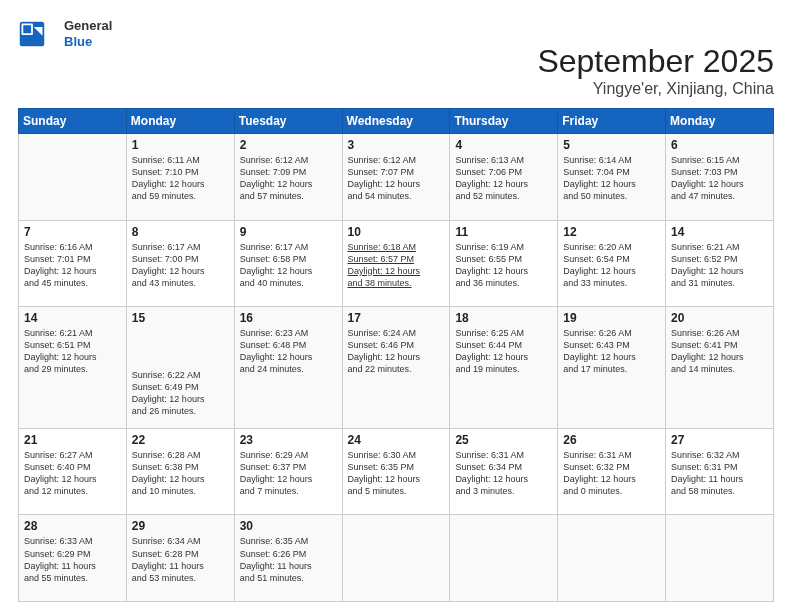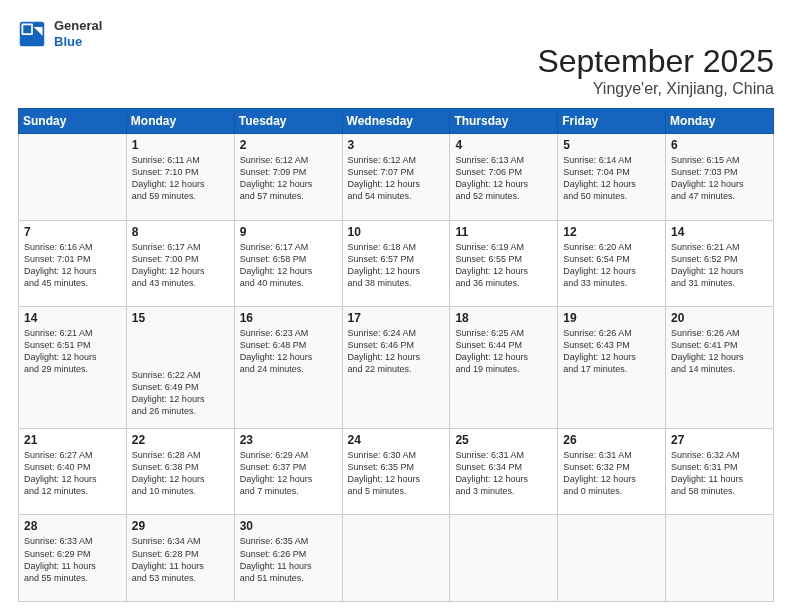--- a/index.html
+++ b/index.html
@@ -19,21 +19,21 @@
     }
     .header {
       display: flex;
       justify-content: space-between;
       align-items: flex-start;
       margin-bottom: 10px;
     }
     .logo {
       display: flex;
       align-items: center;
-      gap: 8px;
+      gap: 18px;
     }
     .logo-text {
       display: flex;
       flex-direction: column;
       font-size: 13px;
       line-height: 1.2;
     }
     .logo-general { color: #333; font-weight: bold; }
     .logo-blue { color: #1565c0; font-weight: bold; }
     .logo-icon {
@@ -194,21 +194,21 @@
           </td>
           <td>
             <span class="day-num">9</span>
             <div class="day-info" style="white-space: pre-line;">Sunrise: 6:17 AM
 Sunset: 6:58 PM
 Daylight: 12 hours
 and 40 minutes.</div>
           </td>
           <td>
             <span class="day-num">10</span>
-            <div class="day-info" style="white-space: pre-line;">Sunrise: 6:18 AM
+            <div class="day-info" style="white-space: pre-line; text-decoration: underline;">Sunrise: 6:18 AM
 Sunset: 6:57 PM
 Daylight: 12 hours
 and 38 minutes.</div>
           </td>
           <td>
             <span class="day-num">11</span>
             <div class="day-info" style="white-space: pre-line;">Sunrise: 6:19 AM
 Sunset: 6:55 PM
 Daylight: 12 hours
 and 36 minutes.</div>

